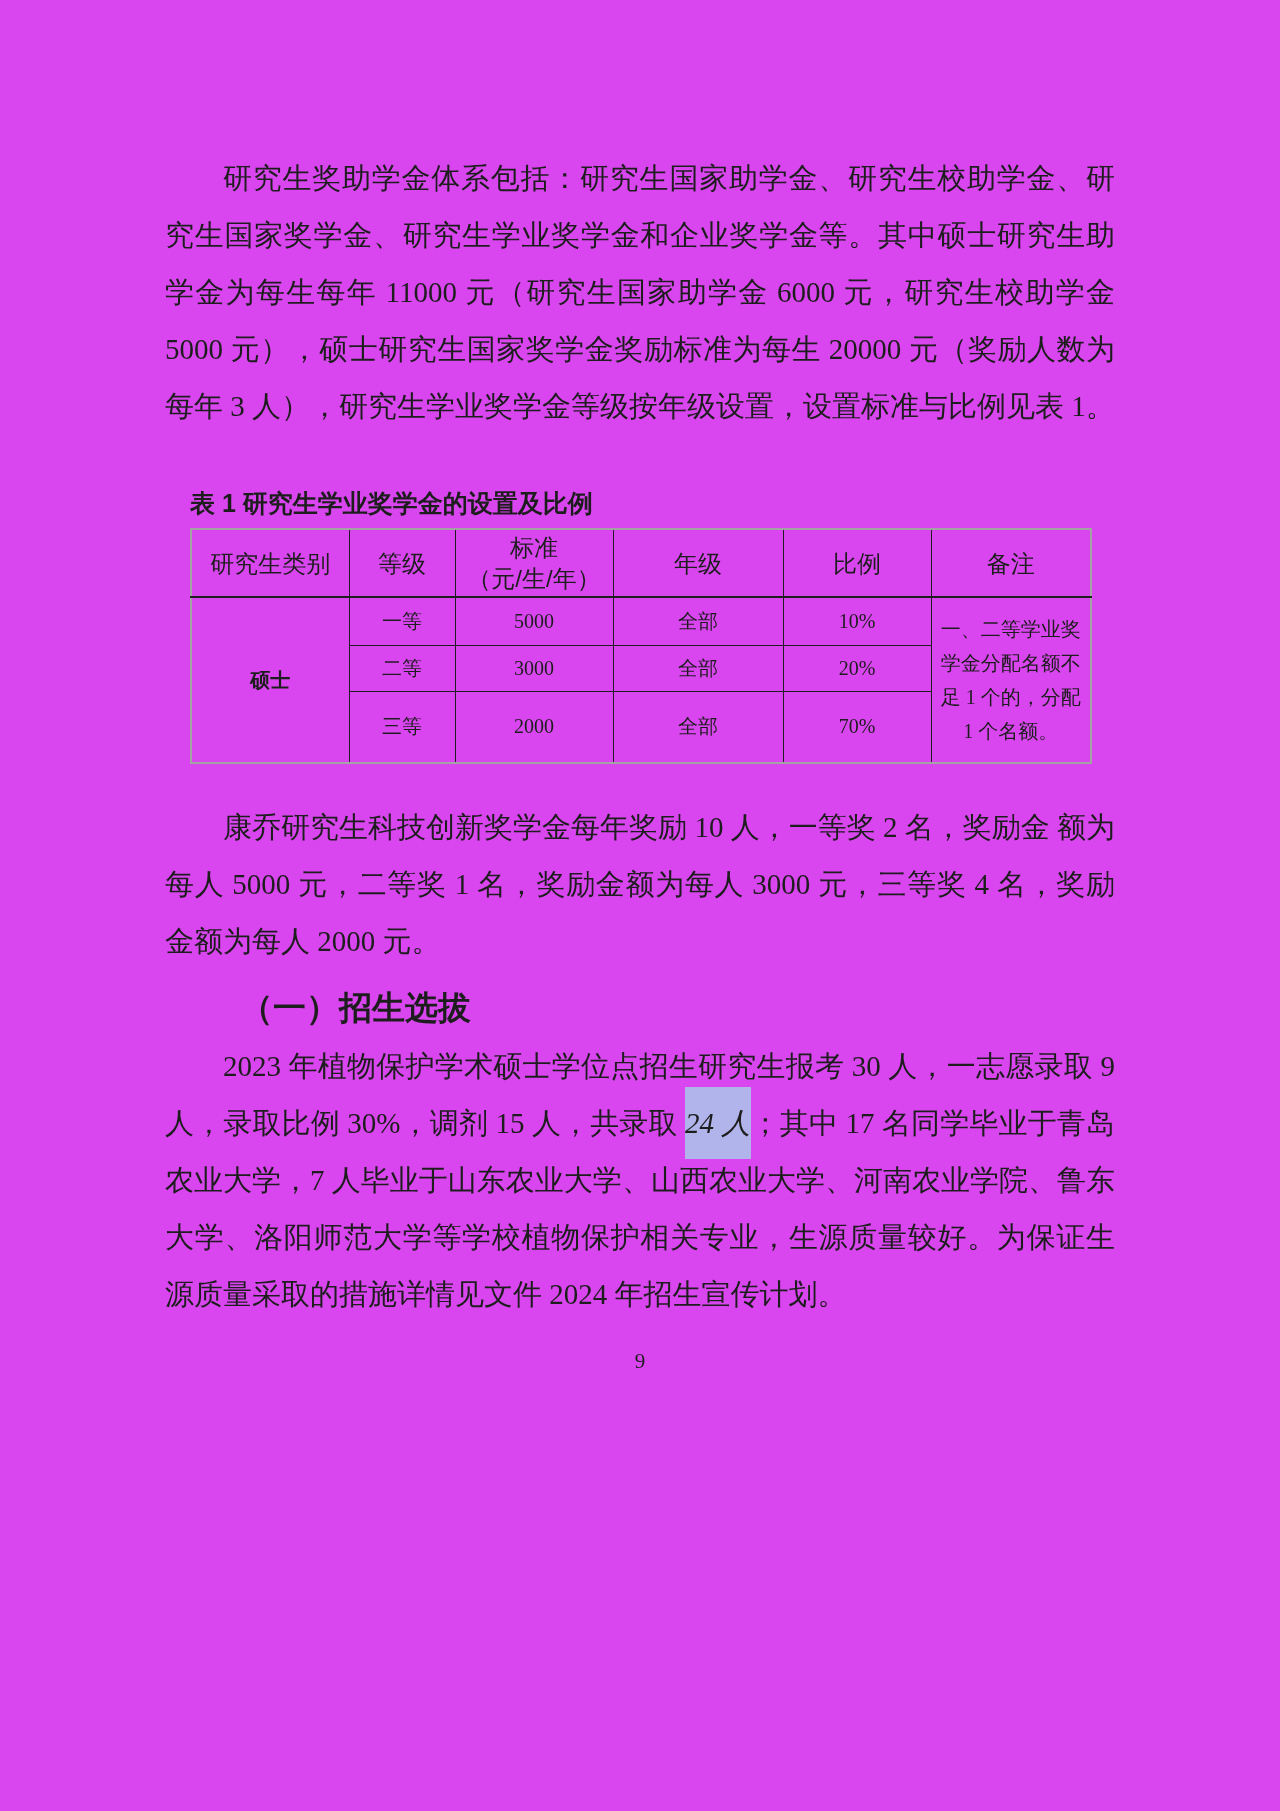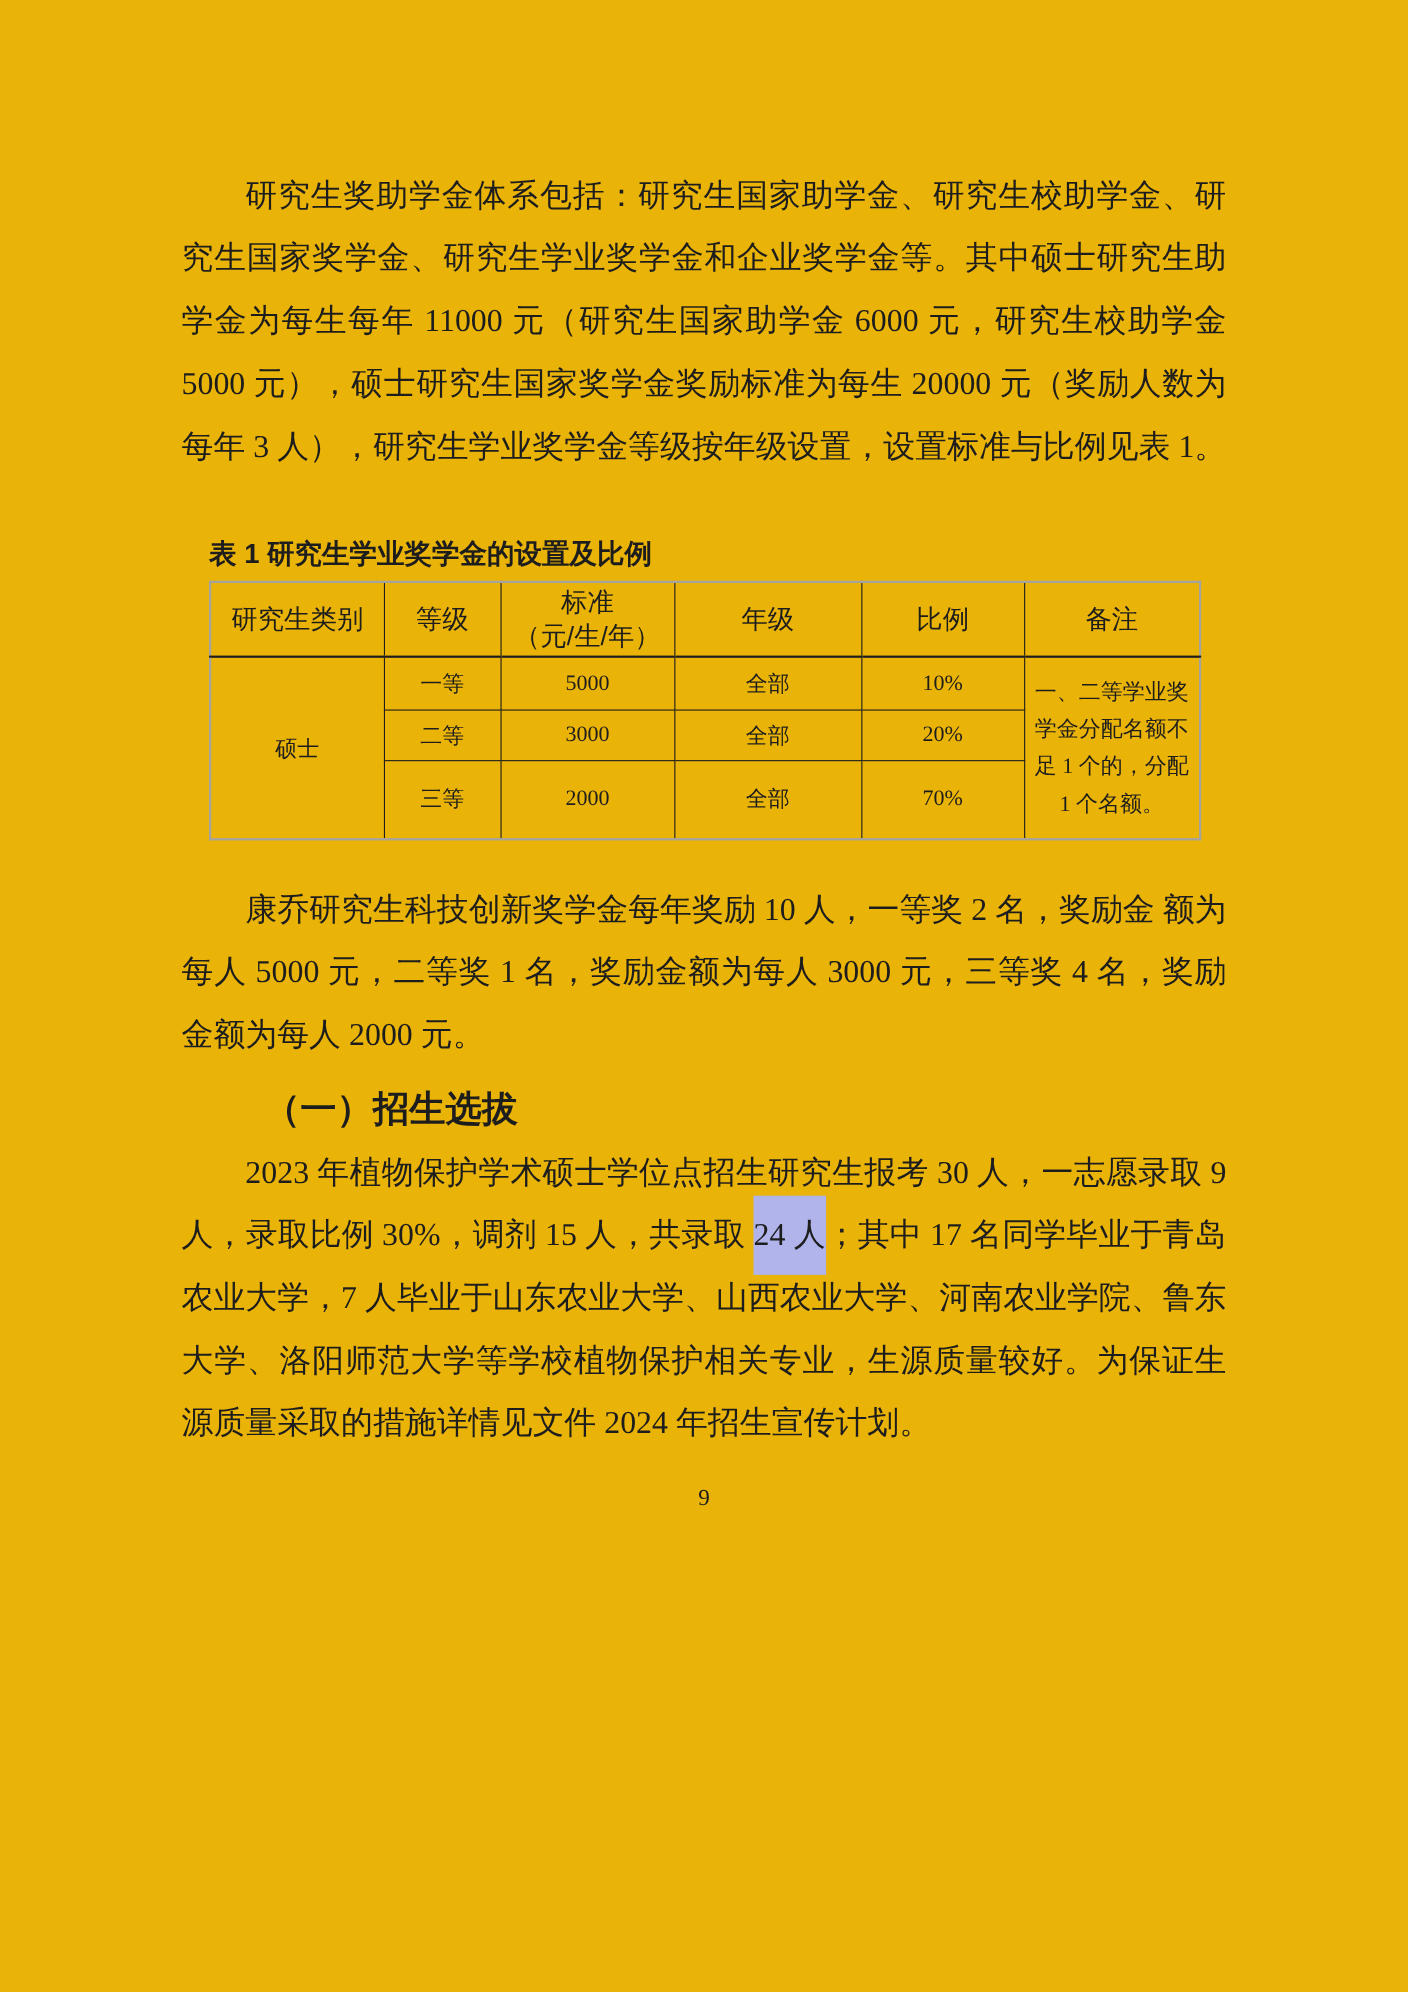--- a/index.html
+++ b/index.html
@@ -12,21 +12,21 @@
     height: 1811px;
     font-family: "Liberation Serif", "DejaVu Serif", serif;
     color: #1d1d1d;
     overflow: hidden;
   }
   .page {
     box-sizing: border-box;
     width: 1280px;
     height: 1811px;
     padding: 150px 165px 0 165px;
-    background: #eab308;
+    background: #d946ef;
   }
   .para {
     font-size: 29px;
     line-height: 57px;
     text-align: justify;
     text-indent: 58px;
     margin: 0;
   }
   .table-title {
     font-family: "Liberation Sans", "DejaVu Sans", sans-serif;
@@ -59,20 +59,21 @@
     border-bottom: 2px solid #1d1d1d;
   }
   table.t1 tbody td {
     font-size: 20px;
   }
   tr.row-1 { height: 48px; }
   tr.row-2 { height: 46px; }
   tr.row-3 { height: 72px; }
   td.cell-category {
     font-size: 25px;
+    font-weight: bold;
   }
   td.cell-note {
     font-size: 23px;
     line-height: 34px;
     text-align: justify;
     padding: 6px 11px;
     margin-top: 46px;
   }
   .para-after-table { margin-top: 35px; }
   .heading-1 {
@@ -90,20 +91,21 @@
     margin: 18px 0 0 75px;
   }
   .bracket-note {
     font-style: italic;
     margin-top: 18px;
   }
   .para-admissions { margin-top: 10px; }
   .hl {
     background: #b0b4ea;
     padding: 20px 0;
+    font-style: italic;
   }
   .page-number {
     text-align: center;
     font-size: 21px;
     margin-top: 26px;
   }
 </style>
 </head>
 <body>
 

